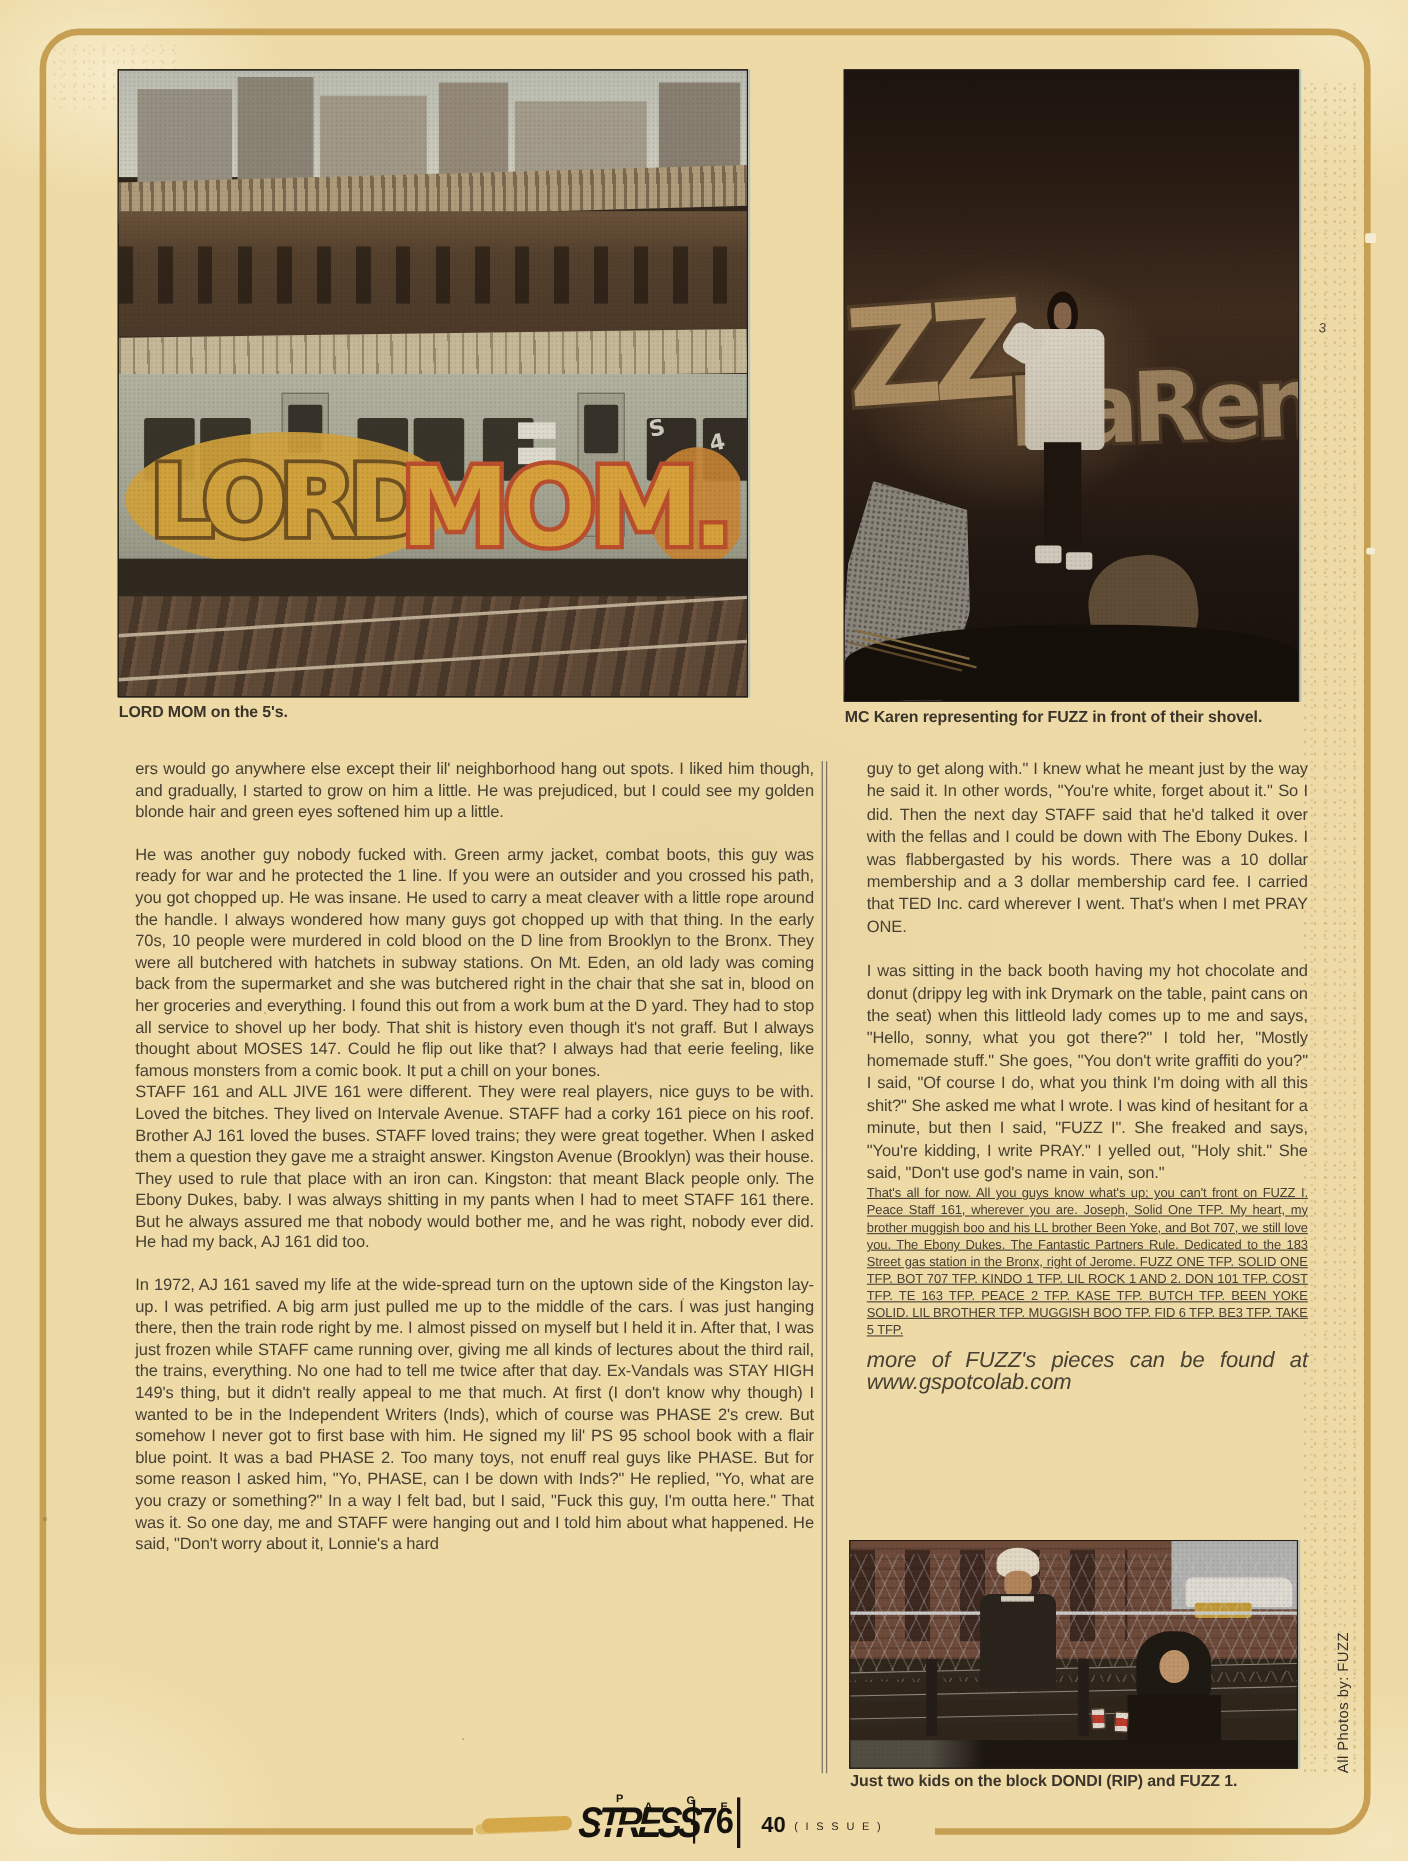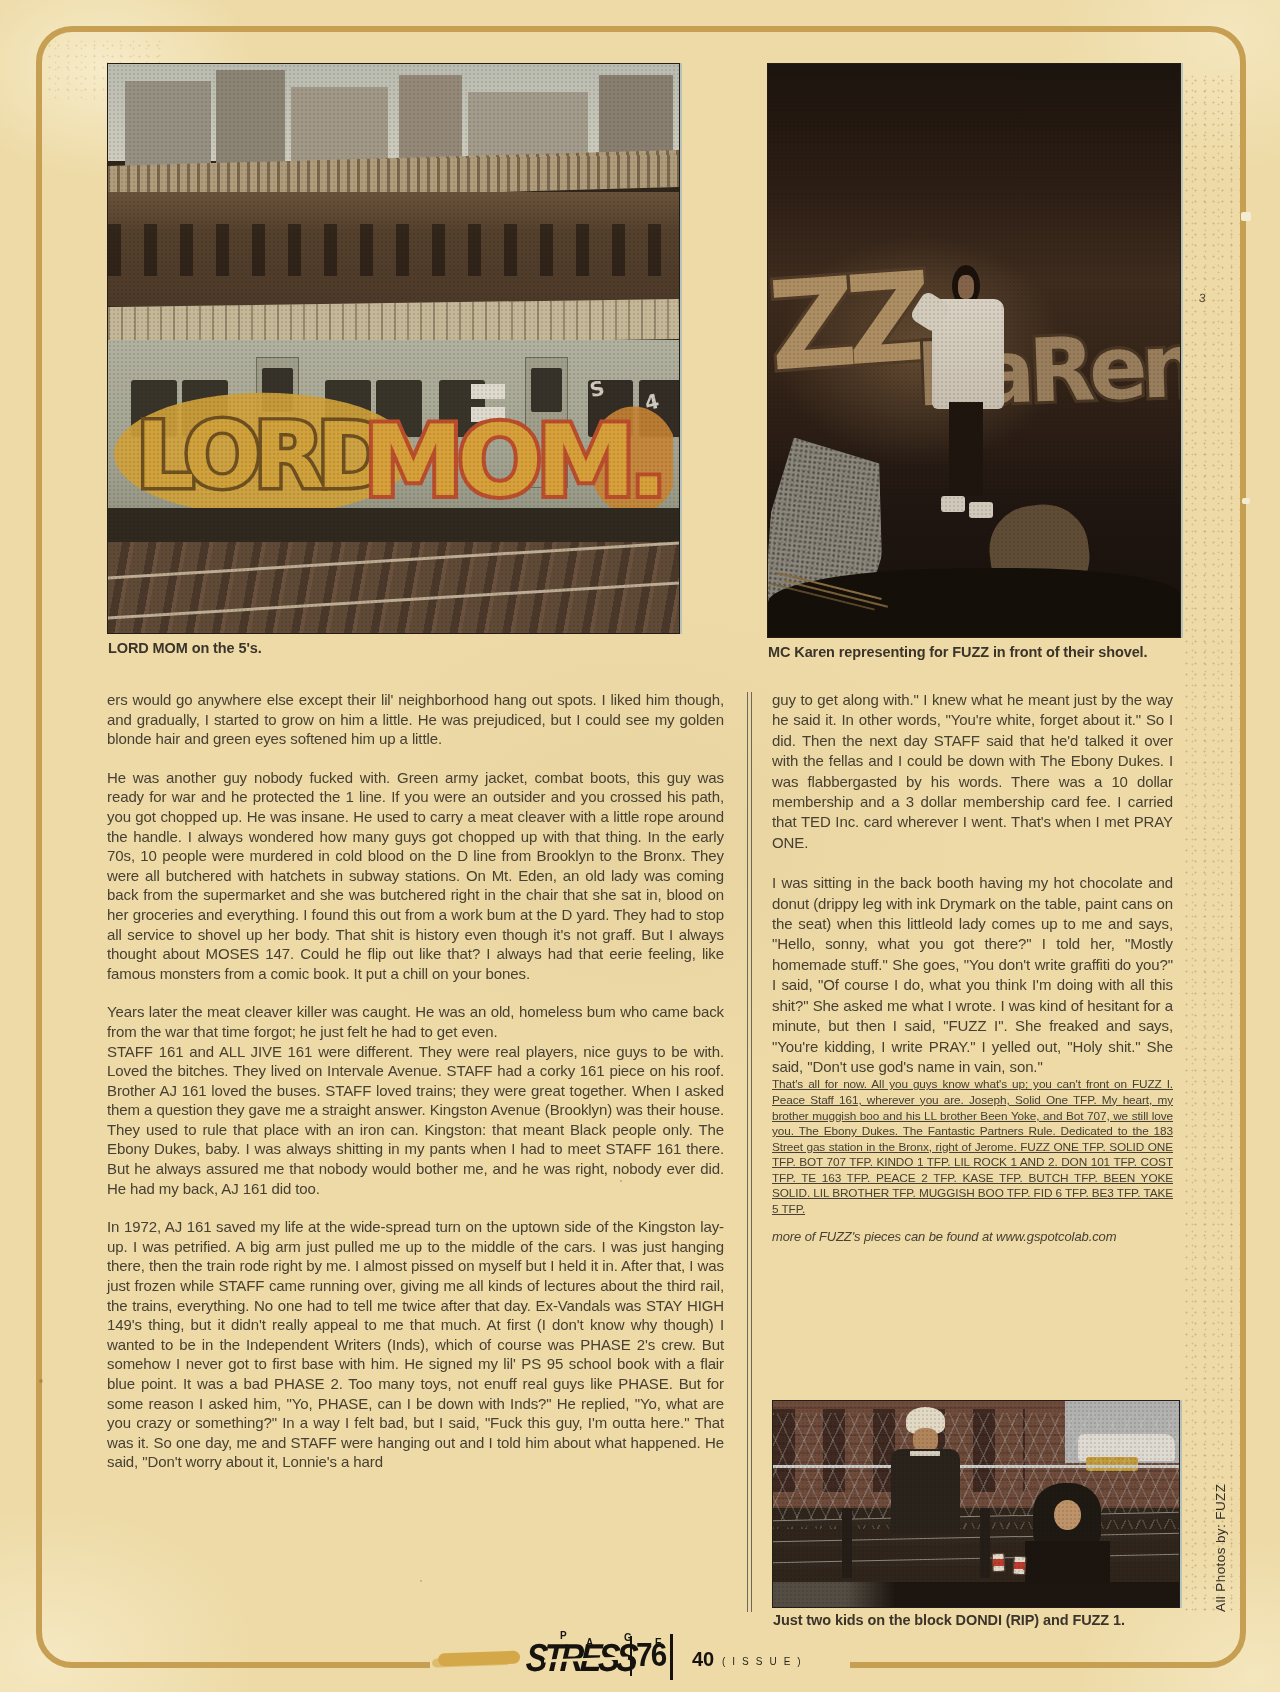--- a/index.html
+++ b/index.html
@@ -102,28 +102,28 @@
   .kd-hood{left:10%;top:0;width:80%;height:55%;background:#181512;border-radius:45% 45% 20% 20%;}
   .kd-face2{left:34%;top:14%;width:32%;height:26%;background:#c59a70;border-radius:50%;}
   .kd-body2{left:0;top:50%;width:100%;height:50%;background:#15110e;}
   .kd-can{width:11px;height:17px;background:linear-gradient(#eae5da 30%, #c33b2f 30%, #c33b2f 72%, #eae5da 72%);
       border:1px solid #5a4438;border-radius:2px;}
   .kd-fore{left:0;top:88%;width:100%;height:12%;background:#16120f;
       background-image:linear-gradient(90deg, rgba(190,190,175,.35) 0 18%, transparent 30%);}
 
   
   .caption{position:absolute;font-size:14.5px;font-weight:bold;color:#3b342a;letter-spacing:-.1px;}
-  .col{position:absolute;text-align:justify;}
+  .col{position:absolute;text-align:justify;margin-left:16px;}
   .col-left{left:107px;top:690px;width:617px;font-size:15px;line-height:19.6px;letter-spacing:-.1px;}
   .col-right{left:772px;top:690px;width:401px;font-size:15px;line-height:20.4px;letter-spacing:-.1px;}
   .col p{margin:0 0 0 0;}
   .col p.gap{margin-top:19px;}
   .col-right p.gap{margin-top:20px;}
   .fine{font-size:11.8px;line-height:15.6px;text-decoration:underline;}
-  .promo{font-style:italic;font-size:13px;margin-top:9px !important;}
+  .promo{font-style:italic;font-size:20px;margin-top:9px !important;}
   .divider{position:absolute;left:747px;top:692px;height:920px;width:3px;
       border-left:1.5px solid #6e675c;border-right:1.5px solid #6e675c;}
   .credit-vert{position:absolute;left:1213px;top:1612px;transform-origin:0 0;transform:rotate(-90deg);
       white-space:nowrap;font-size:13.5px;color:#35302a;letter-spacing:.4px;}
   .margin-mark{position:absolute;left:1199px;top:291px;font-size:12px;color:#4a4236;transform:rotate(8deg);}
 
   
   .footer{position:absolute;left:0;top:1628px;width:1280px;height:60px;}
   .smear{position:absolute;left:438px;top:24px;width:82px;height:13px;background:#d2a33f;
       border-radius:7px;opacity:.9;transform:rotate(-2deg);box-shadow:-8px 3px 0 -2px rgba(210,163,63,.6);}
@@ -223,21 +223,20 @@
     <div class="pk-mounds"></div>
     <div class="pk-twig"></div>
     <div class="grain"></div>
     <div class="tint"></div>
   </figure>
   <div class="caption" style="left:768px;top:644px;width:410px;">MC Karen representing for FUZZ in front of their shovel.</div>
 
   <div class="col col-left">
     <p>ers would go anywhere else except their lil' neighborhood hang out spots. I liked him though, and gradually, I started to grow on him a little. He was prejudiced, but I could see my golden blonde hair and green eyes softened him up a little.</p>
     <p class="gap">He was another guy nobody fucked with. Green army jacket, combat boots, this guy was ready for war and he protected the 1 line. If you were an outsider and you crossed his path, you got chopped up. He was insane. He used to carry a meat cleaver with a little rope around the handle. I always wondered how many guys got chopped up with that thing. In the early 70s, 10 people were murdered in cold blood on the D line from Brooklyn to the Bronx. They were all butchered with hatchets in subway stations. On Mt. Eden, an old lady was coming back from the supermarket and she was butchered right in the chair that she sat in, blood on her groceries and everything. I found this out from a work bum at the D yard. They had to stop all service to shovel up her body. That shit is history even though it's not graff. But I always thought about MOSES 147. Could he flip out like that? I always had that eerie feeling, like famous monsters from a comic book. It put a chill on your bones.</p>
-    <p class="gap">Years later the meat cleaver killer was caught. He was an old, homeless bum who came back from the war that time forgot; he just felt he had to get even.</p>
     <p>STAFF 161 and ALL JIVE 161 were different. They were real players, nice guys to be with. Loved the bitches. They lived on Intervale Avenue. STAFF had a corky 161 piece on his roof. Brother AJ 161 loved the buses. STAFF loved trains; they were great together. When I asked them a question they gave me a straight answer. Kingston Avenue (Brooklyn) was their house. They used to rule that place with an iron can. Kingston: that meant Black people only. The Ebony Dukes, baby. I was always shitting in my pants when I had to meet STAFF 161 there. But he always assured me that nobody would bother me, and he was right, nobody ever did. He had my back, AJ 161 did too.</p>
     <p class="gap">In 1972, AJ 161 saved my life at the wide-spread turn on the uptown side of the Kingston lay-up. I was petrified. A big arm just pulled me up to the middle of the cars. I was just hanging there, then the train rode right by me. I almost pissed on myself but I held it in. After that, I was just frozen while STAFF came running over, giving me all kinds of lectures about the third rail, the trains, everything. No one had to tell me twice after that day. Ex-Vandals was STAY HIGH 149's thing, but it didn't really appeal to me that much. At first (I don't know why though) I wanted to be in the Independent Writers (Inds), which of course was PHASE 2's crew. But somehow I never got to first base with him. He signed my lil' PS 95 school book with a flair blue point. It was a bad PHASE 2. Too many toys, not enuff real guys like PHASE. But for some reason I asked him, "Yo, PHASE, can I be down with Inds?" He replied, "Yo, what are you crazy or something?" In a way I felt bad, but I said, "Fuck this guy, I'm outta here." That was it. So one day, me and STAFF were hanging out and I told him about what happened. He said, "Don't worry about it, Lonnie's a hard</p>
   </div>
 
   <div class="divider"></div>
 
   <div class="col col-right">
     <p>guy to get along with." I knew what he meant just by the way he said it. In other words, "You're white, forget about it." So I did. Then the next day STAFF said that he'd talked it over with the fellas and I could be down with The Ebony Dukes. I was flabbergasted by his words. There was a 10 dollar membership and a 3 dollar membership card fee. I carried that TED Inc. card wherever I went. That's when I met PRAY ONE.</p>
     <p class="gap">I was sitting in the back booth having my hot chocolate and donut (drippy leg with ink Drymark on the table, paint cans on the seat) when this littleold lady comes up to me and says, "Hello, sonny, what you got there?" I told her, "Mostly homemade stuff." She goes, "You don't write graffiti do you?" I said, "Of course I do, what you think I'm doing with all this shit?" She asked me what I wrote. I was kind of hesitant for a minute, but then I said, "FUZZ I". She freaked and says, "You're kidding, I write PRAY." I yelled out, "Holy shit." She said, "Don't use god's name in vain, son."</p>
     <p class="fine">That's all for now. All you guys know what's up; you can't front on FUZZ I. Peace Staff 161, wherever you are. Joseph, Solid One TFP. My heart, my brother muggish boo and his LL brother Been Yoke, and Bot 707, we still love you. The Ebony Dukes. The Fantastic Partners Rule. Dedicated to the 183 Street gas station in the Bronx, right of Jerome. FUZZ ONE TFP. SOLID ONE TFP. BOT 707 TFP. KINDO 1 TFP. LIL ROCK 1 AND 2. DON 101 TFP. COST TFP. TE 163 TFP. PEACE 2 TFP. KASE TFP. BUTCH TFP. BEEN YOKE SOLID. LIL BROTHER TFP. MUGGISH BOO TFP. FID 6 TFP. BE3 TFP. TAKE 5 TFP.</p>

